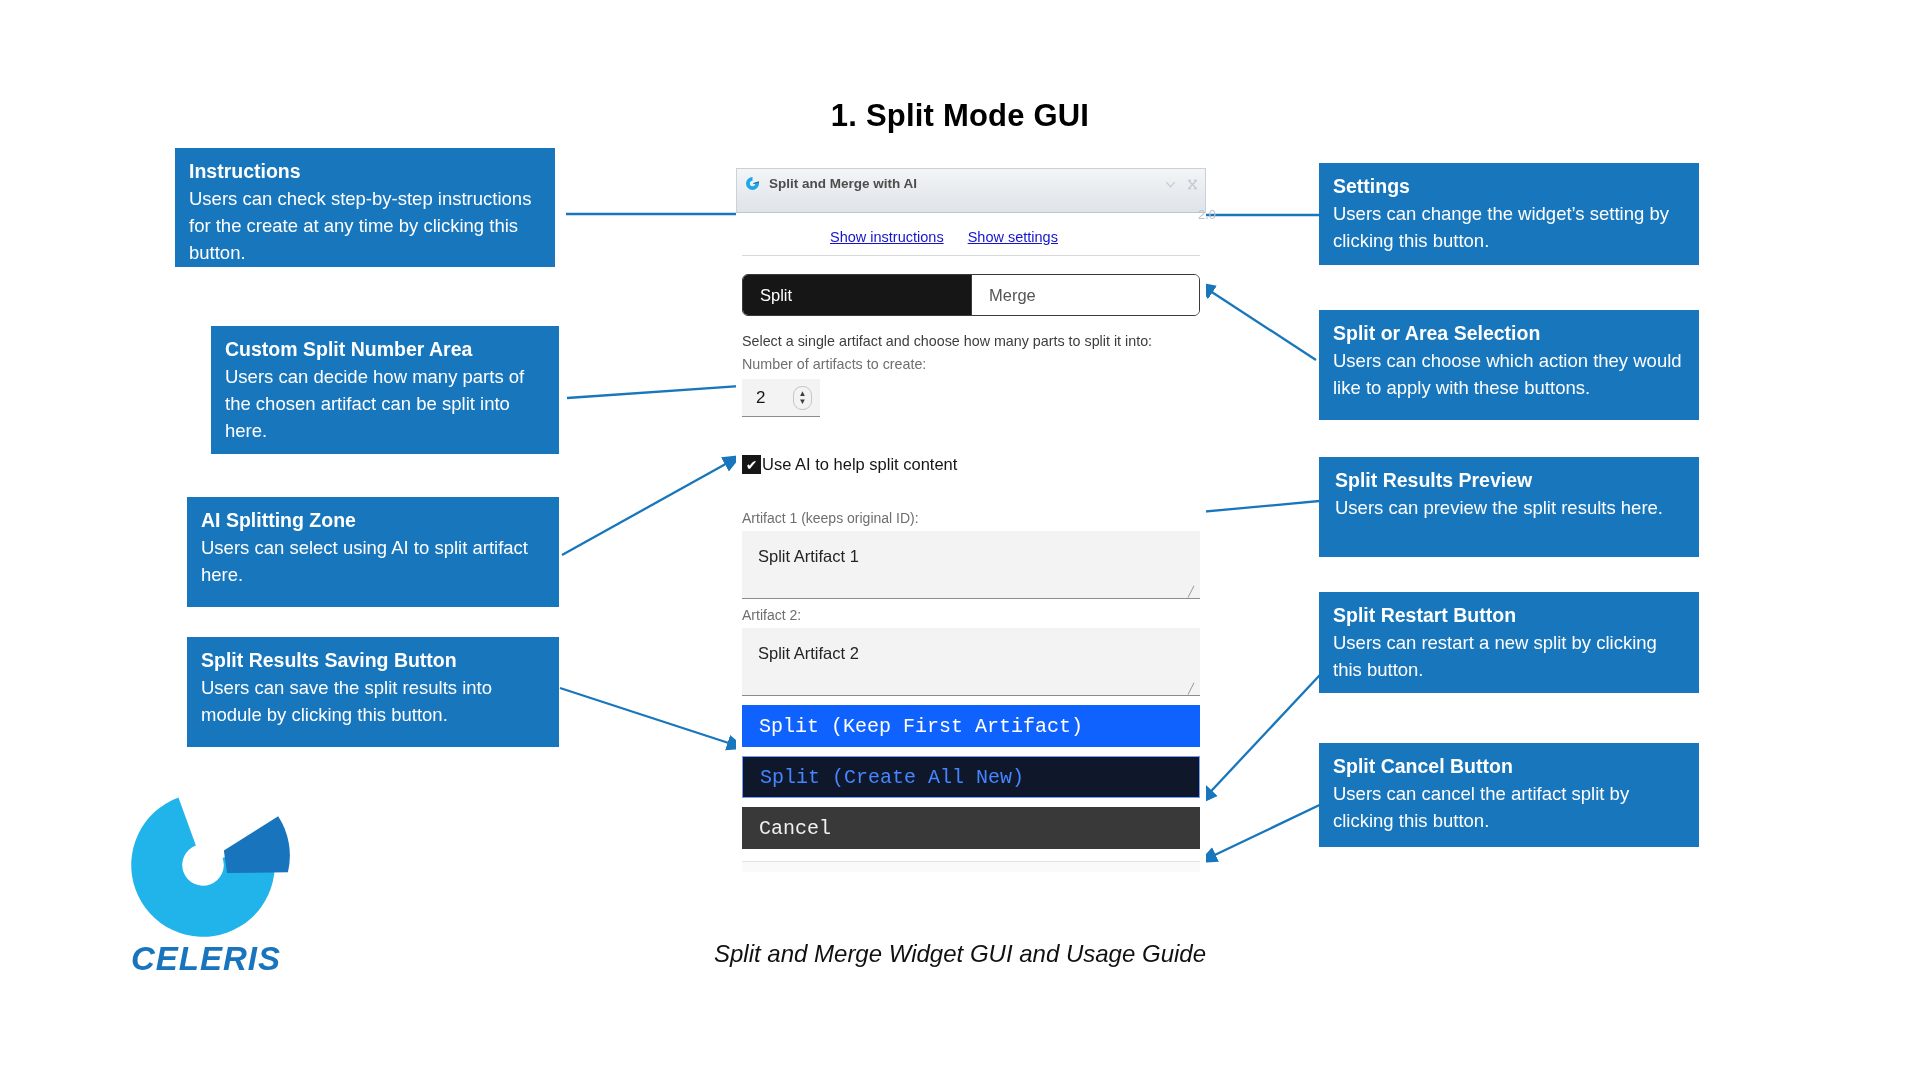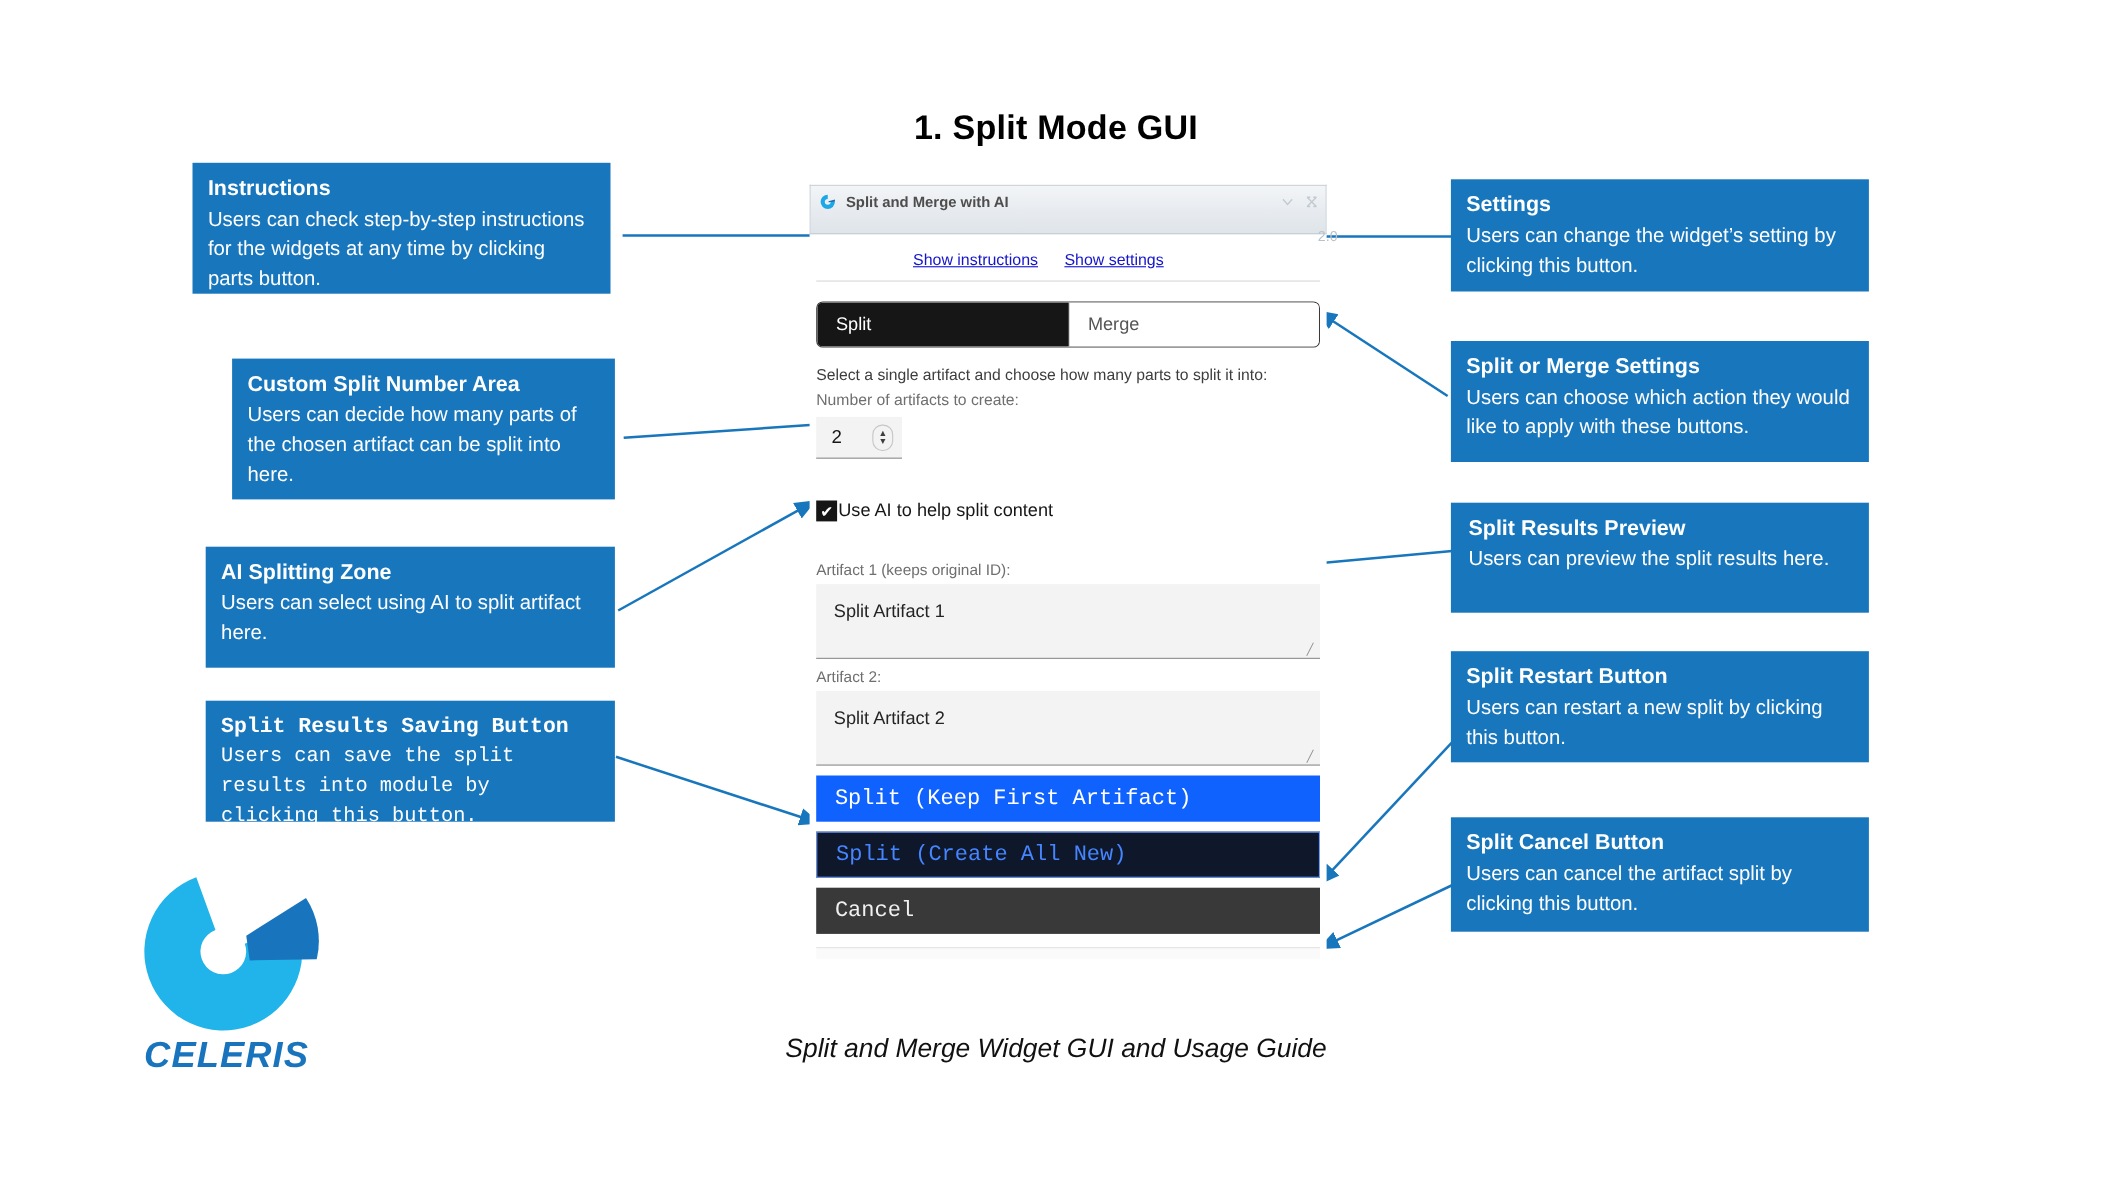--- a/index.html
+++ b/index.html
@@ -237,45 +237,45 @@
 
     <path d="M1330,500 L1113,520" stroke="#1876BC" stroke-width="2.3" fill="none" marker-end="url(#ah)"></path>
 
     <path d="M1333,661 L1200,803" stroke="#1876BC" stroke-width="2.3" fill="none" marker-end="url(#ah)"></path>
 
     <path name="arrow-cancel" d="M1330,800 L1200,862" stroke="#1876BC" stroke-width="2.3" fill="none" marker-end="url(#ah)"></path>
   </svg>
 
   <div class="callout" style="left:175px;top:148px;width:380px;height:119px;">
     <div class="c-title">Instructions</div>
-    <div class="c-body">Users can check step-by-step instructions for the widgets at any time by clicking parts button.</div>
+    <div class="c-body">Users can check step-by-step instructions for the create at any time by clicking this button.</div>
   </div>
 
   <div class="callout" style="left:211px;top:326px;width:348px;height:128px;">
     <div class="c-title">Custom Split Number Area</div>
     <div class="c-body">Users can decide how many parts of the chosen artifact can be split into here.</div>
   </div>
 
   <div class="callout" style="left:187px;top:497px;width:372px;height:110px;">
     <div class="c-title">AI Splitting Zone</div>
     <div class="c-body">Users can select using AI to split artifact here.</div>
   </div>
 
-  <div class="callout" style="left:187px;top:637px;width:372px;height:110px;font-family:Liberation Mono, monospace;">
+  <div class="callout" style="left:187px;top:637px;width:372px;height:110px;">
     <div class="c-title">Split Results Saving Button</div>
     <div class="c-body">Users can save the split results into module by clicking this button.</div>
   </div>
 
   <div class="callout" style="left:1319px;top:163px;width:380px;height:102px;">
     <div class="c-title">Settings</div>
     <div class="c-body">Users can change the widget’s setting by clicking this button.</div>
   </div>
 
   <div class="callout" style="left:1319px;top:310px;width:380px;height:110px;">
-    <div class="c-title">Split or Merge Settings</div>
+    <div class="c-title">Split or Area Selection</div>
     <div class="c-body">Users can choose which action they would like to apply with these buttons.</div>
   </div>
 
   <div class="callout" style="left:1319px;top:457px;width:380px;height:100px;padding-left:16px;">
     <div class="c-title">Split Results Preview</div>
     <div class="c-body">Users can preview the split results here.</div>
   </div>
 
   <div class="callout" style="left:1319px;top:592px;width:380px;height:101px;">
     <div class="c-title">Split Restart Button</div>

